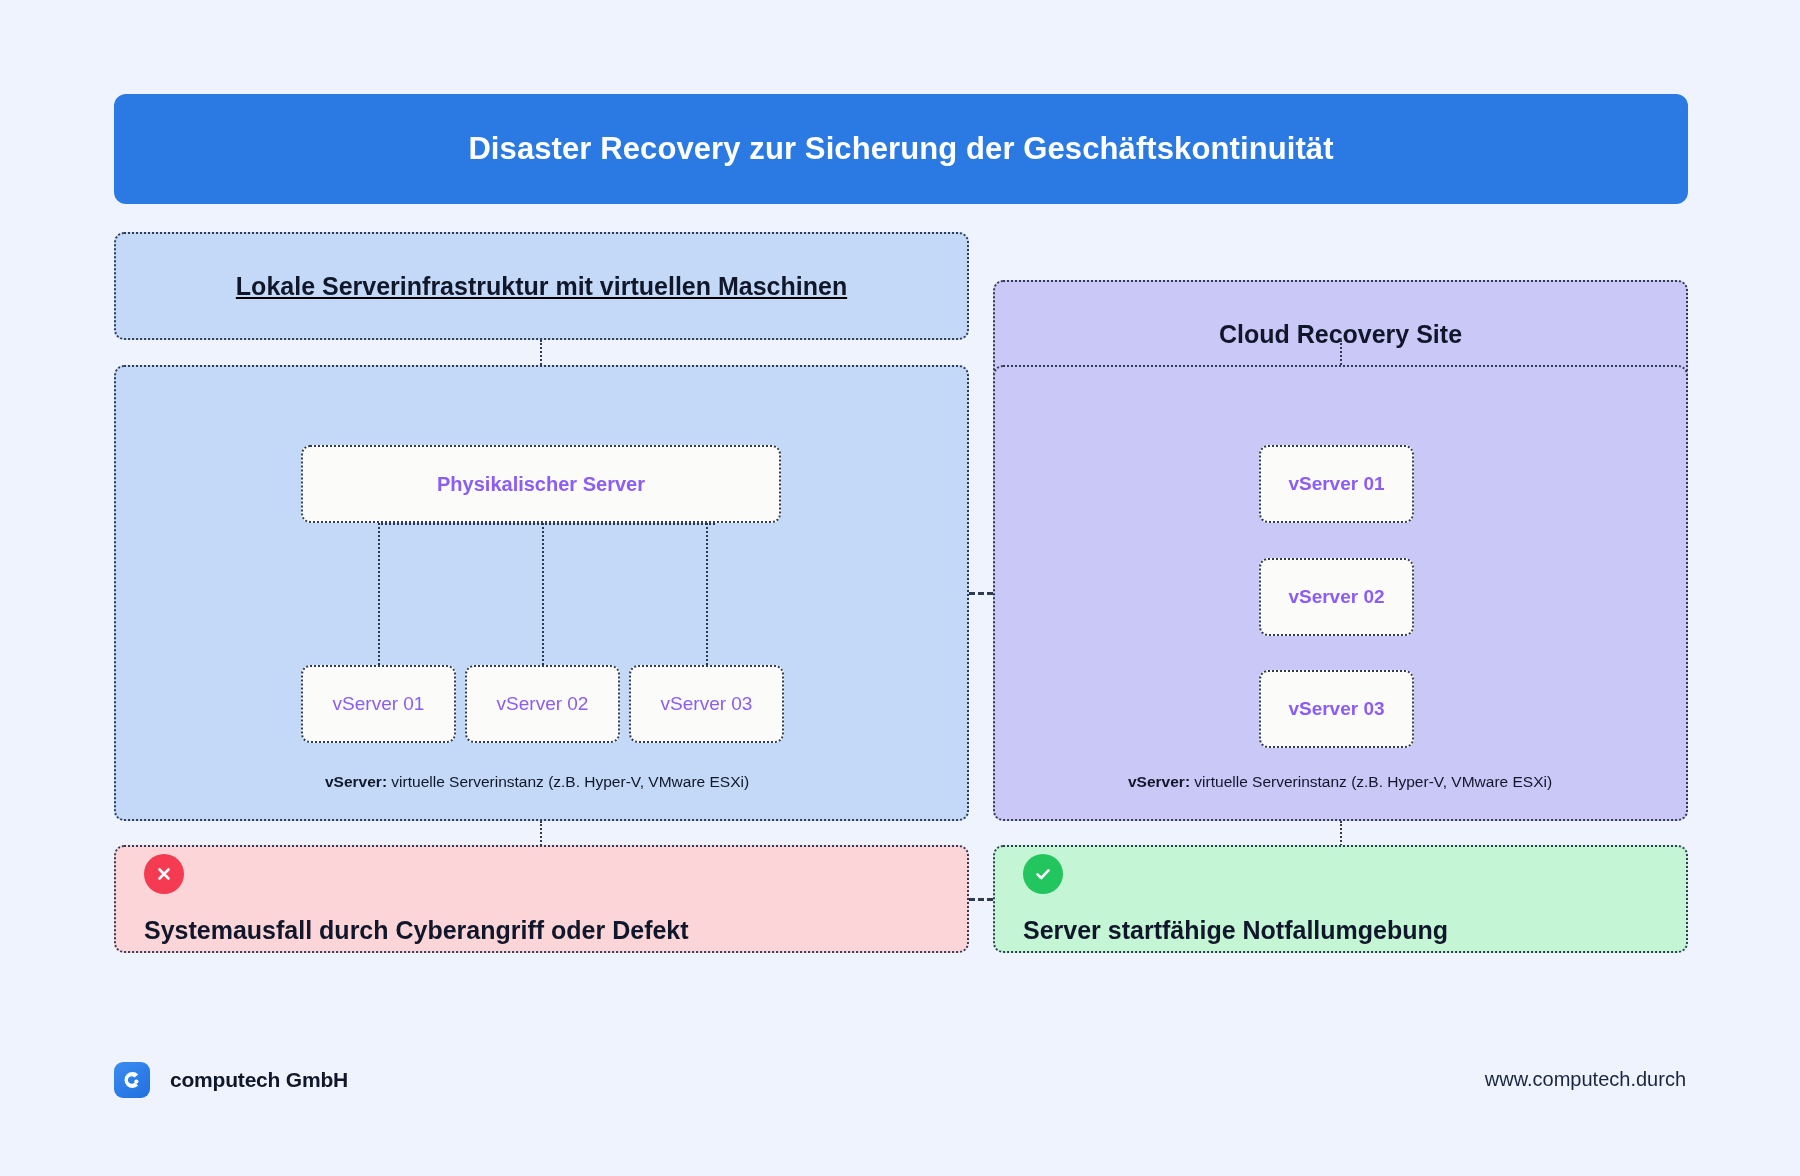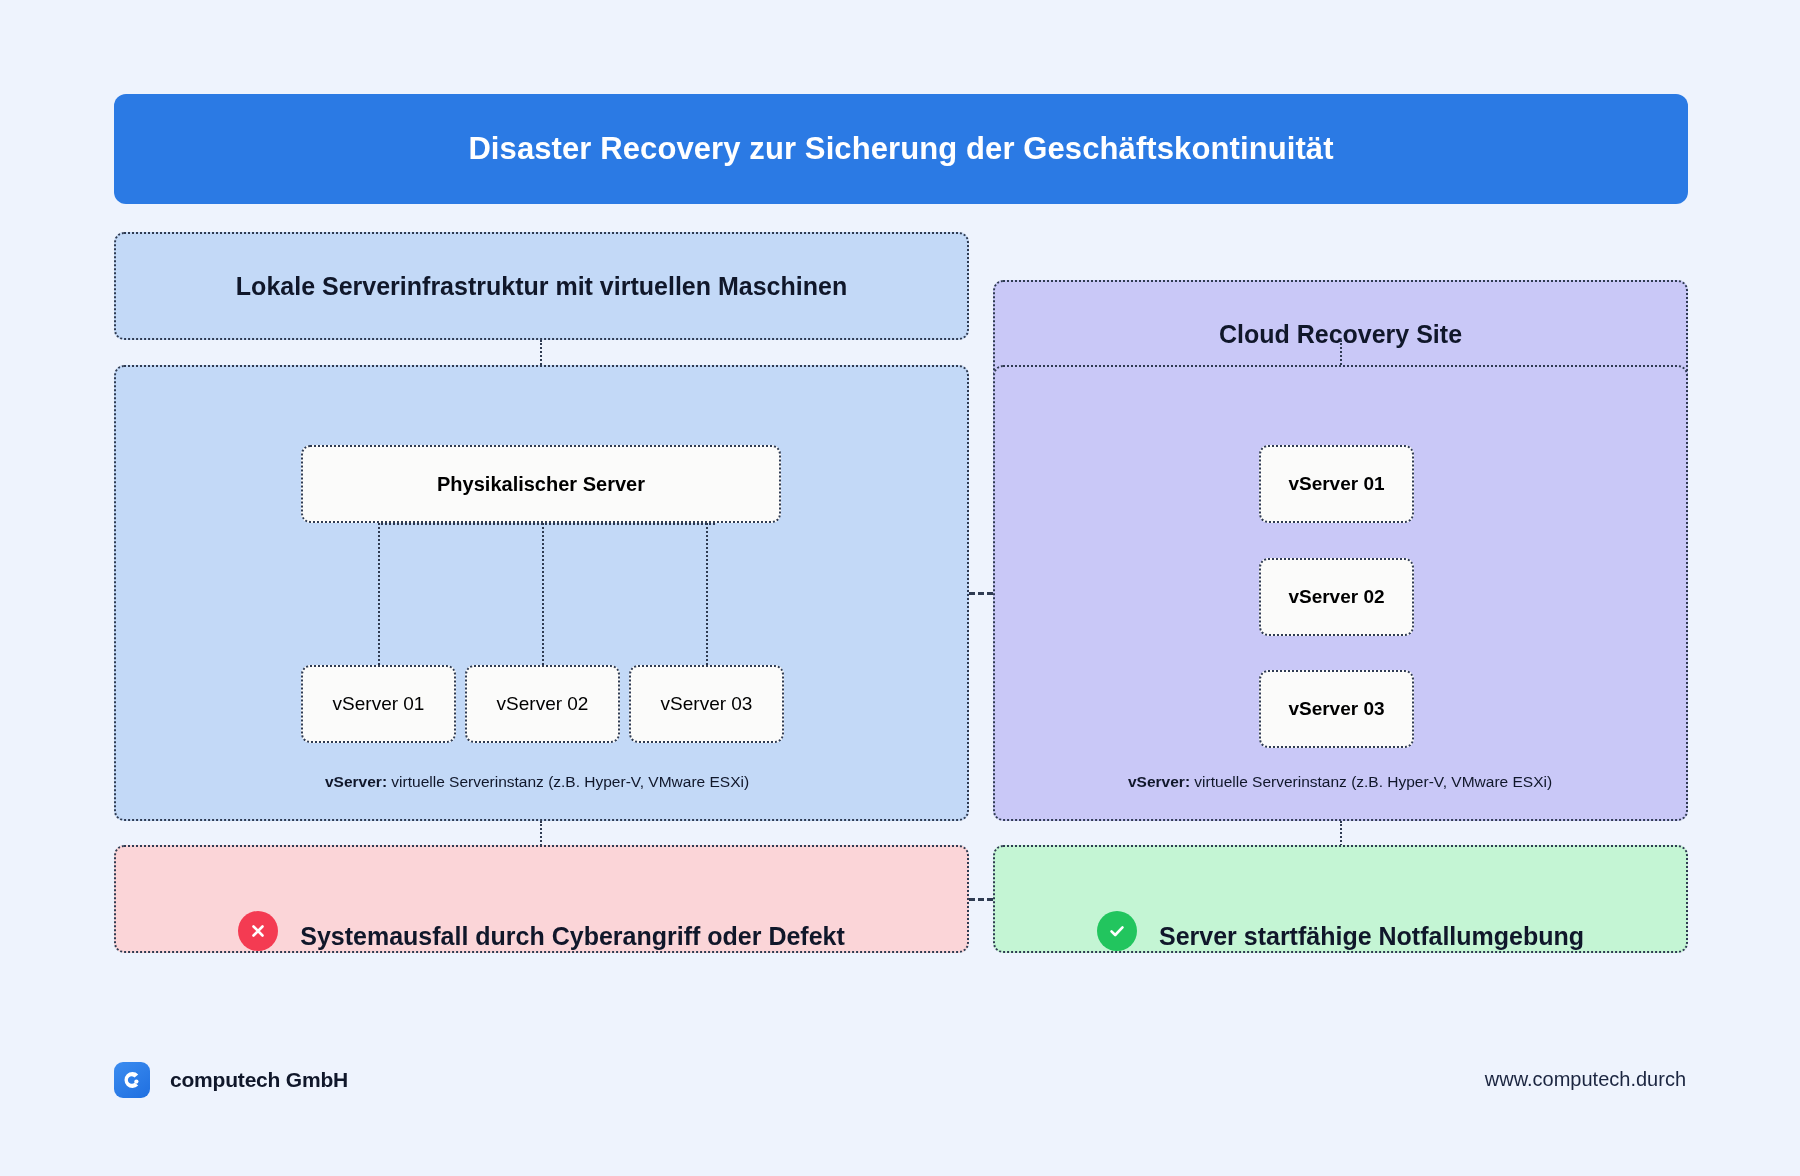--- a/index.html
+++ b/index.html
@@ -50,21 +50,21 @@
     display: flex;
     align-items: center;
     justify-content: center;
   }
   .col-header .header-text {
     font-size: 25px;
     font-weight: bold;
     color: #10172a;
     text-align: center;
   }
-  .col-header.left  { left: 114px;  top: 232px; width: 855px; background: #c3d9f7; }
+  .col-header.left  { left: 114px;  top: 232px; width: 855px; background: #c3d9f7; text-decoration: underline; }
   .col-header.right { left: 993px;  top: 232px; width: 695px; background: #c9c8f7; margin-top: 48px; }
 
   
   .panel {
     position: absolute;
     border-radius: 10px;
     border: 2px dotted #2f3b52;
   }
   .panel.left  { left: 114px; top: 365px; width: 855px; height: 456px; background: #c3d9f7; }
   .panel.right { left: 993px; top: 365px; width: 695px; height: 456px; background: #c9c8f7; }
@@ -72,21 +72,21 @@
   
   .node {
     position: absolute;
     background: #fbfbfa;
     border: 2px dotted #2f3b52;
     border-radius: 9px;
     display: flex;
     align-items: center;
     justify-content: center;
     text-align: center;
-    color: #000000;
+    color: #8b5cf6;
   }
 
   .node-physical {
     left: 301px; top: 445px; width: 480px; height: 78px;
     font-size: 20px; font-weight: bold;
   }
 
   .node-vm-left {
     top: 665px; width: 155px; height: 78px;
     font-size: 19px; font-weight: normal;
@@ -155,24 +155,25 @@
   .footnote.left  { left: 301px;  top: 773px; }
   .footnote.right { left: 1104px; top: 773px; }
 
   
   .status-box {
     position: absolute;
     height: 108px;
     border-radius: 10px;
     border: 2px dotted #2f3b52;
     display: flex;
-    align-items: flex-end;
+    align-items: flex-start;
     justify-content: center;
     gap: 22px;
     padding: 0 28px;
+    flex-direction: column;
   }
   .status-box.failure { left: 114px; top: 845px; width: 855px; background: #fbd5d8; }
   .status-box.success { left: 993px; top: 845px; width: 695px; background: #c4f5d4; }
 
   .status-icon {
     flex: 0 0 auto;
     width: 40px; height: 40px;
     border-radius: 50%;
     display: flex;
     align-items: center;

